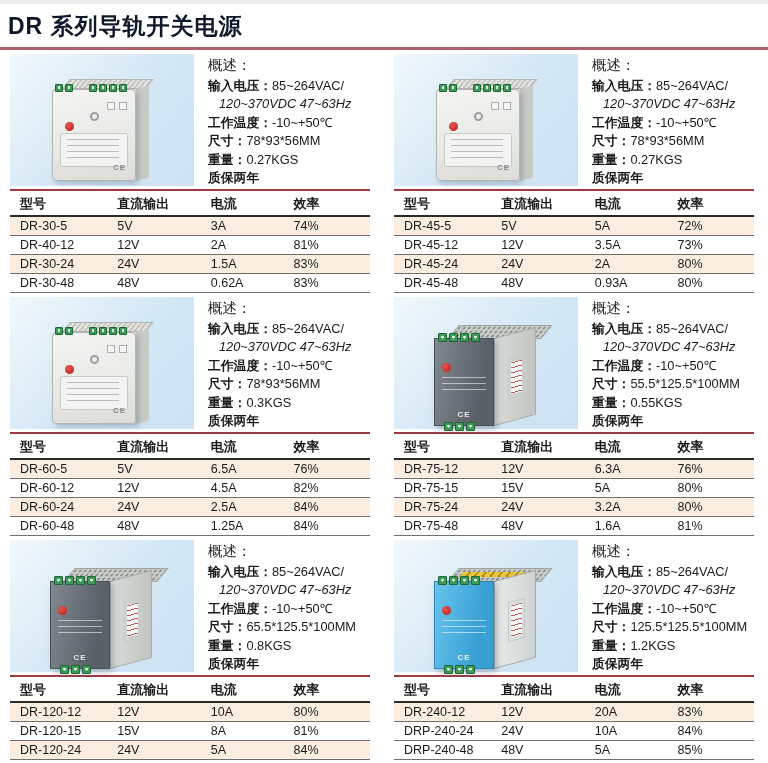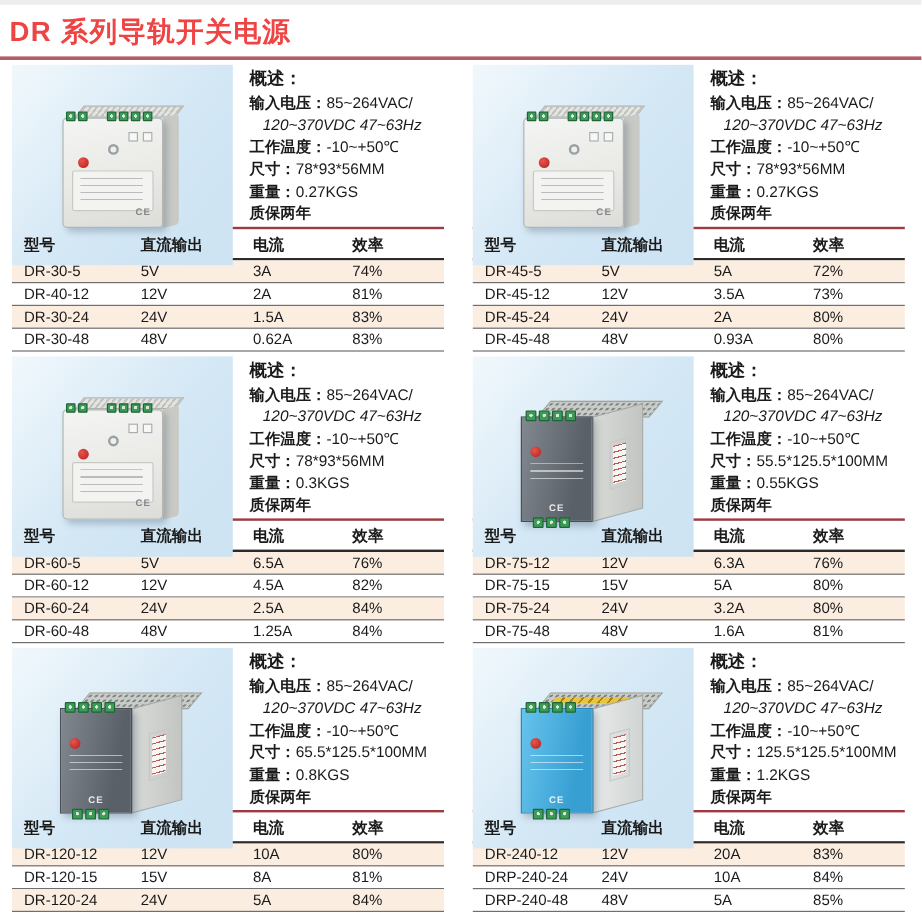--- a/index.html
+++ b/index.html
@@ -2,30 +2,30 @@
 <html style="--title-rule: #b05f6b; --table-rule: #9d3a42; --row-shade: #fbeee1; --photo-bg: #d3e7f5; --terminal-green: #3d9b58; --brand-red: #b31f1f;"><head>
 <meta charset="utf-8">
 <style>
   * { box-sizing: border-box; margin: 0; padding: 0; }
   html,body { width:768px; height:763px; background:#ffffff; overflow:hidden;
     font-family:"Liberation Sans", sans-serif; color:#1a1a1a; }
 
   .top-strip { height:4px; background:#ededeb; }
 
   .page-header { padding:7px 0 0 8px; }
-  .page-title { font-size:23px; font-weight:600; letter-spacing:1px; color:#ef4444; }
+  .page-title { font-size:23px; font-weight:600; letter-spacing:1px; color:#0f172a; }
   .title-rule { margin-top:5px; height:3px; background:var(--title-rule,#b05f6b); }
 
   .grid { display:grid; grid-template-columns:384px 384px; }
   .block { width:384px; padding:2px 0 0 0; }
 
   .block-top { display:flex; height:134px; }
-  .image-wrap { flex:none; width:184px; height:167px; margin:2px 0 0 10px;
+  .image-wrap { flex:none; width:184px; height:132px; margin:2px 0 0 10px;
     background:linear-gradient(130deg,#f1f8fc 0%, var(--photo-bg,#d3e7f5) 55%, #cde3f2 100%);
-    display:flex; align-items:center; justify-content:center; }
+    display:flex; align-items:flex-end; justify-content:center; }
 
   
   .device { position:relative; width:120px; height:114px; }
   .dev-front { position:absolute; z-index:3; }
   .dev-side  { position:absolute; z-index:2; transform-origin:left top; }
   .dev-top   { position:absolute; z-index:1; transform-origin:left bottom; }
 
   .style-plastic-white .dev-front { left:10px; top:17px; width:84px; height:92px;
     background:linear-gradient(170deg,#f4f4f2 0%,#e9eae6 55%,#dcddd8 100%);
     border:1px solid #b4b5b0; border-radius:4px; box-shadow:3px 3px 5px rgba(90,110,125,.35); }
@@ -92,21 +92,21 @@
     background-image:repeating-linear-gradient(180deg,#b95b55 0 1px,transparent 1px 5px);
     background-origin:content-box; background-clip:content-box; padding:3px 2px; }
 
   .ce { position:absolute; z-index:4; font-size:8px; letter-spacing:1px; font-weight:bold; }
   .style-plastic-white .ce { right:9px; bottom:8px; color:#82878a; }
   .style-metal-gray .ce, .style-metal-blue .ce { left:50%; transform:translateX(-50%); bottom:6px;
     color:rgba(255,255,255,.85); }
 
   
   .overview { padding:4px 4px 0 14px; }
-  .overview-title { font-size:14.5px; font-weight:bold; margin-bottom:2px; }
+  .overview-title { font-size:14.5px; font-weight:normal; margin-bottom:2px; }
   .spec-line { font-size:12.8px; line-height:18.4px; white-space:nowrap; }
   .spec-label { font-weight:bold; }
   .spec-line.indent { padding-left:11px;font-style:italic; }
 
   
   .table { margin:3px 14px 0 10px; border-top:2px solid var(--table-rule,#9d3a42); padding-top:2px; }
   .t-head { display:grid; grid-template-columns:27% 26% 23% 24%; border-bottom:2px solid #2b2b2b; }
   .th { font-size:13px; font-weight:bold; line-height:22px; padding-left:10px; }
   .tr { display:grid; grid-template-columns:27% 26% 23% 24%; border-bottom:1px solid #6f6f6f; }
   .td { font-size:12.5px; line-height:18px; padding-left:10px; }

